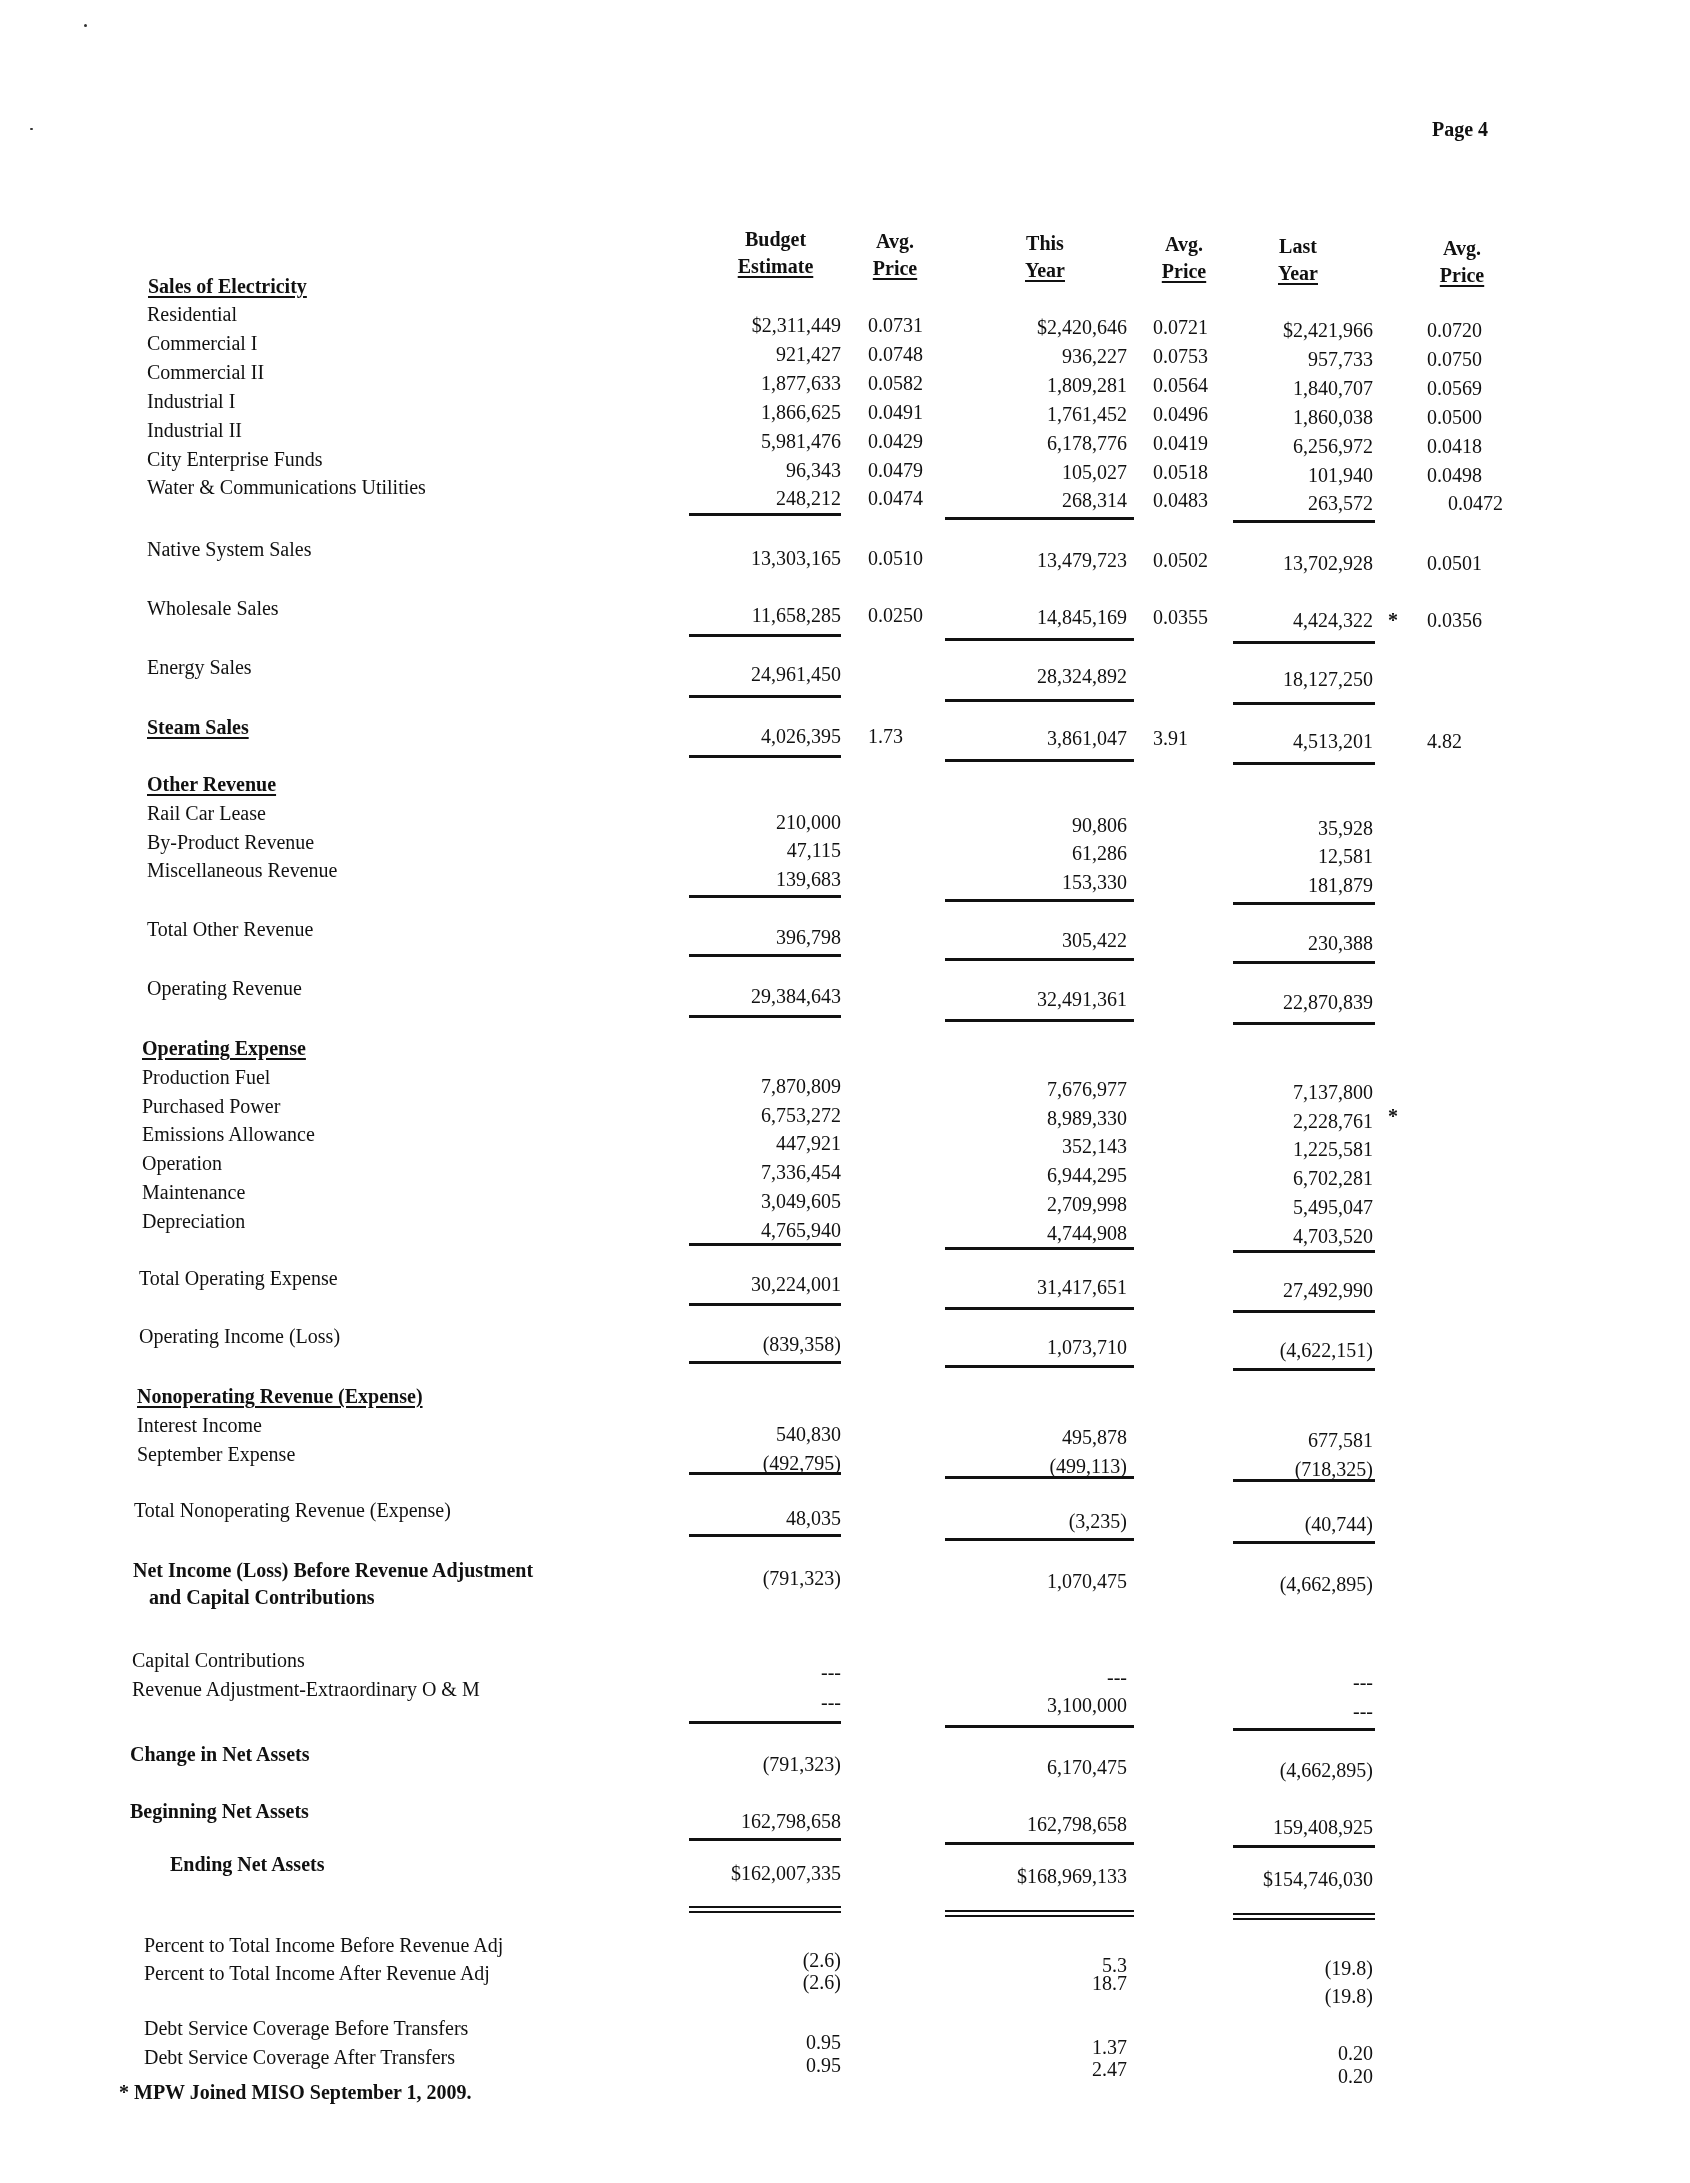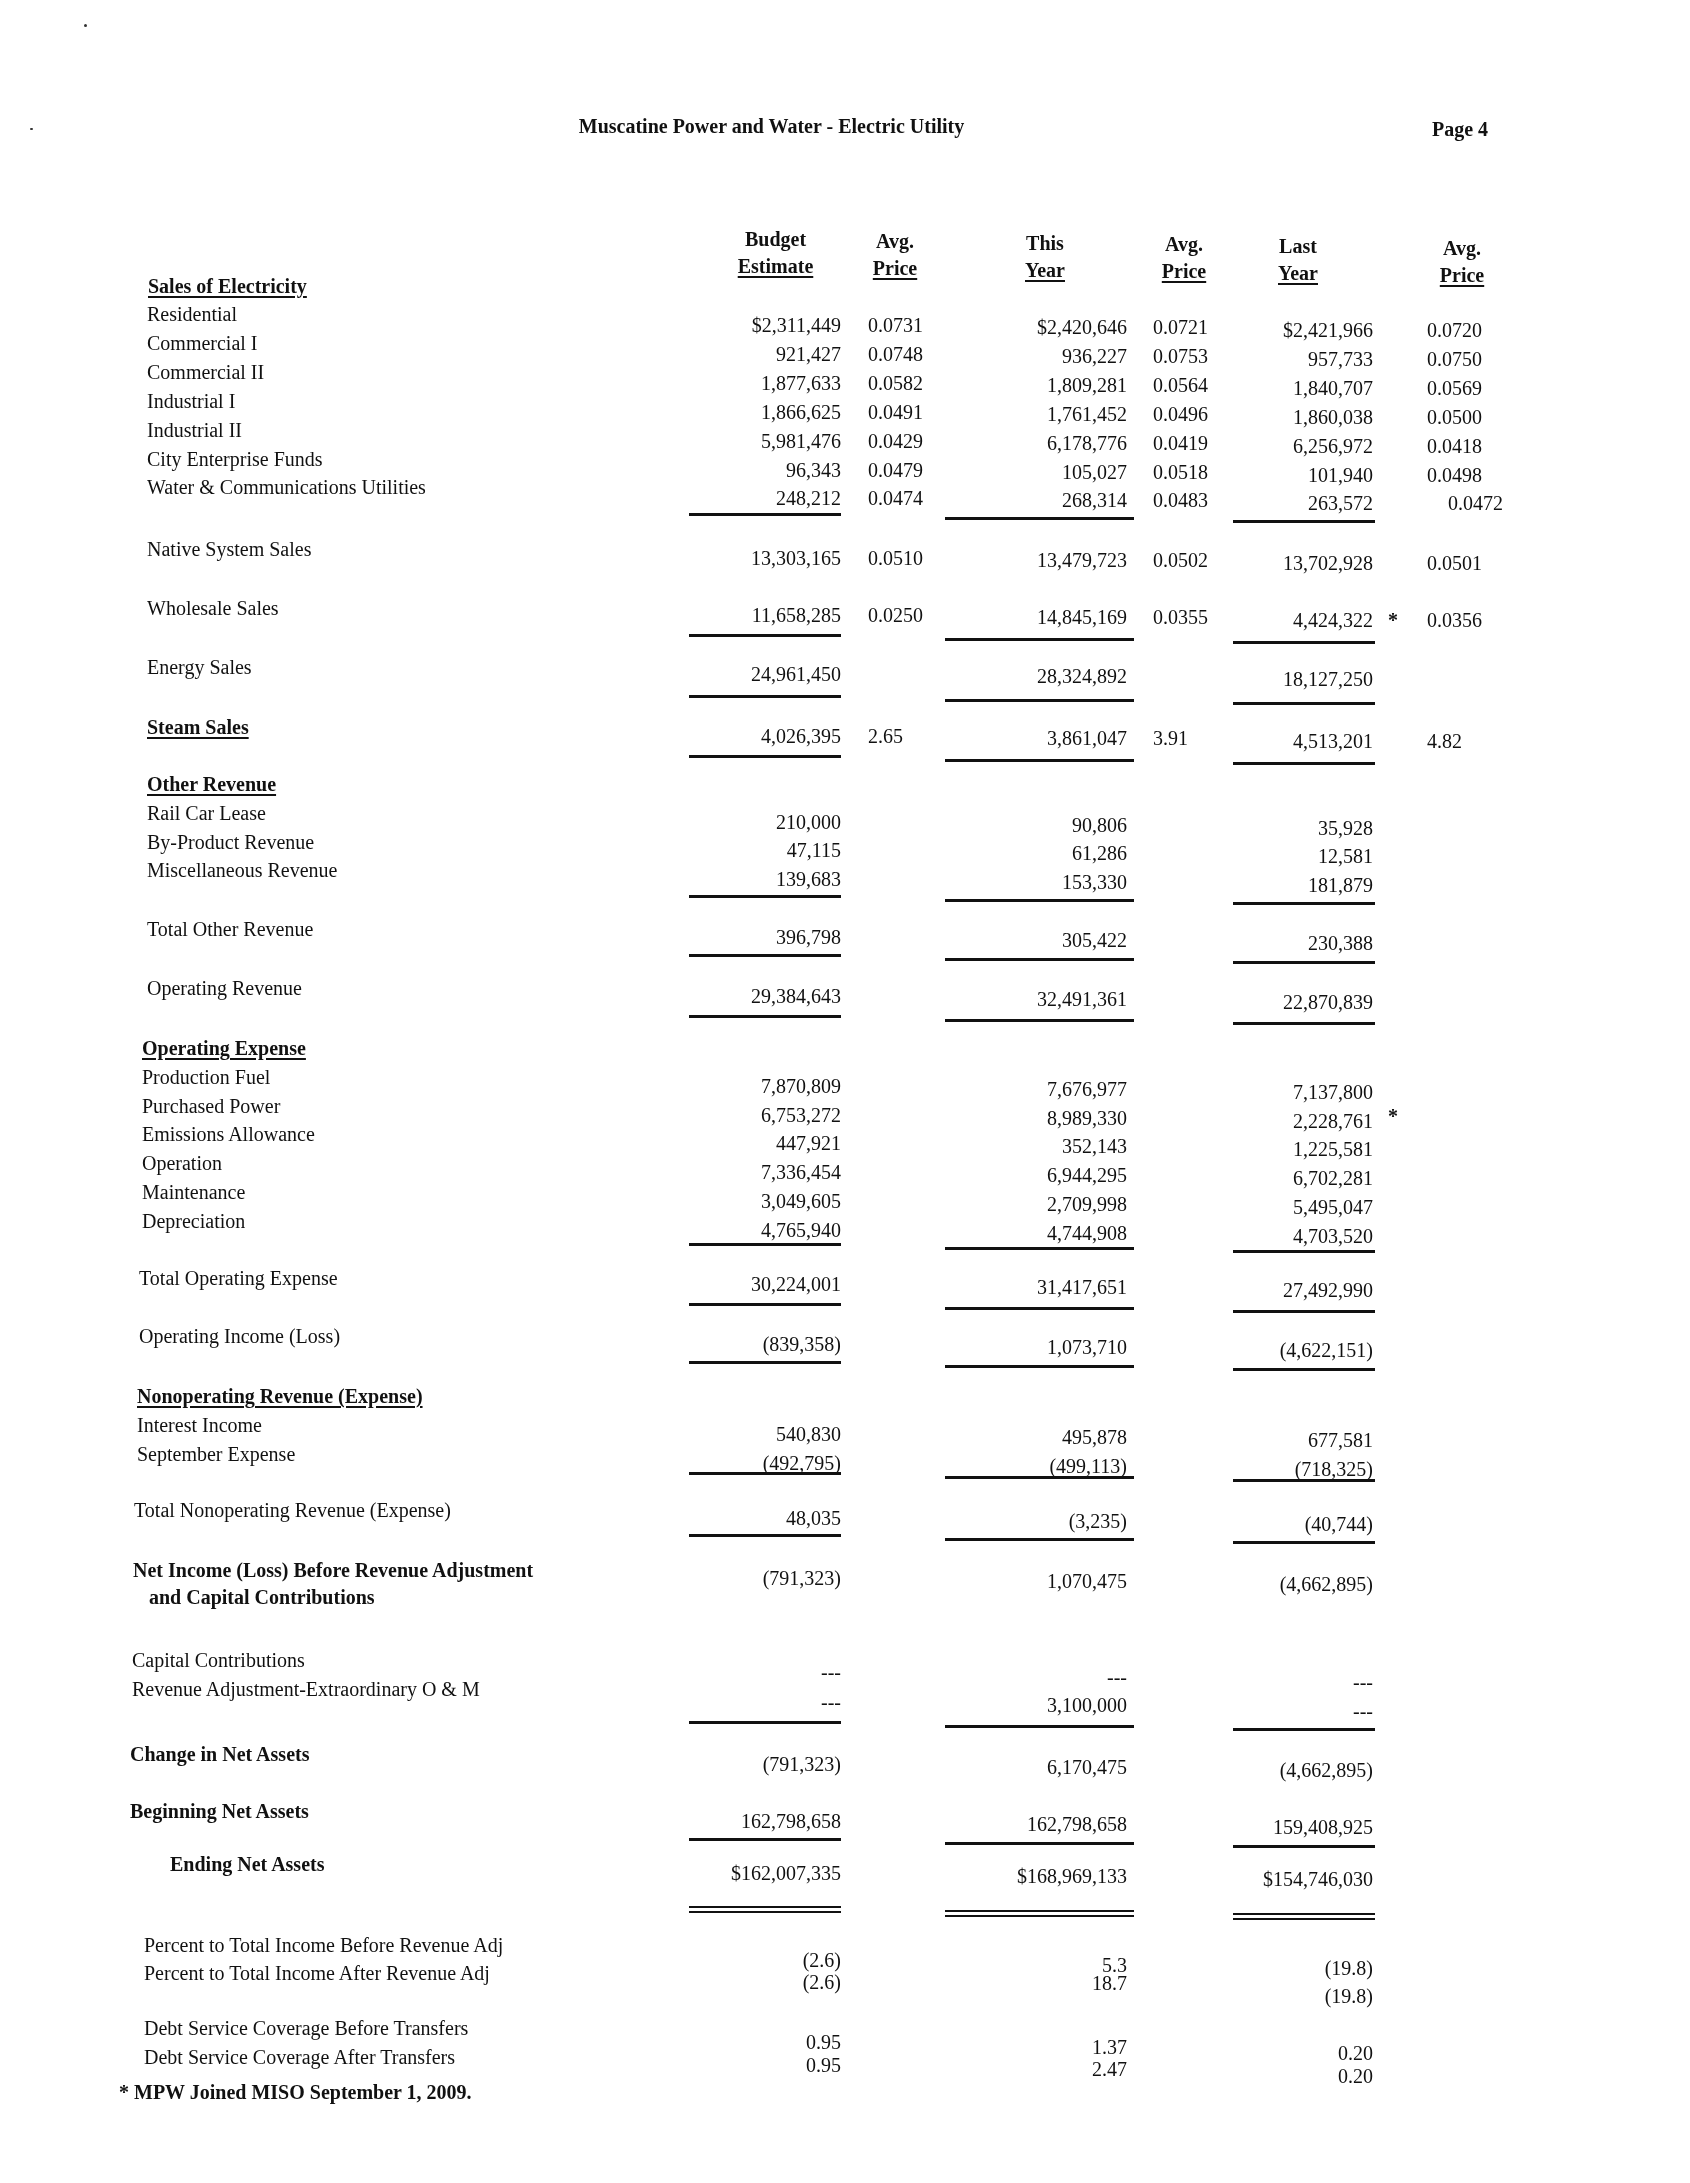--- a/index.html
+++ b/index.html
@@ -24,21 +24,20 @@
   .star { position: absolute; font-size: 20px; font-weight: bold; }
   .foot { position: absolute; left: 119px; top: 2081px; font-size: 20px; font-weight: bold; }
 </style>
 </head>
 <body>
 
 <div class="page">
   <div class="scan-dot" style="left:84px;top:24px;"></div>
   <div class="scan-dot" style="left:30px;top:128px;width:2.5px;height:1.5px;"></div>
 
-  <div class="hdr" style="top:112px;">Muscatine Power and Water - Electric Utility</div>
   <div class="page-no">Page 4</div>
 
   <div class="colhead" style="left:721px;top:226px;width:109px;">
     <div>Budget</div>
     <div class="u">Estimate</div>
   </div>
   <div class="colhead" style="left:860px;top:228px;width:70px;">
     <div>Avg.</div>
     <div class="u">Price</div>
   </div>
@@ -135,21 +134,21 @@
       <div class="num" style="right: 850px; top: 663px;">24,961,450</div>
       <div class="num" style="right: 564px; top: 665px;">28,324,892</div>
       <div class="num" style="right: 318px; top: 668px;">18,127,250</div>
       <div class="rule" style="left: 689px; width: 152px; top: 695px;"></div>
       <div class="rule" style="left: 945px; width: 189px; top: 699px;"></div>
       <div class="rule" style="left: 1233px; width: 142px; top: 702px;"></div>
       <div class="label sec bold" style="left: 147px; top: 716px;">Steam Sales</div>
       <div class="num" style="right: 850px; top: 725px;">4,026,395</div>
       <div class="num" style="right: 564px; top: 727px;">3,861,047</div>
       <div class="num" style="right: 318px; top: 730px;">4,513,201</div>
-      <div class="price" style="left: 868px; top: 725px;">2.65</div>
+      <div class="price" style="left: 868px; top: 725px;">1.73</div>
       <div class="price" style="left: 1153px; top: 727px;">3.91</div>
       <div class="price" style="left: 1427px; top: 730px;">4.82</div>
       <div class="rule" style="left: 689px; width: 152px; top: 755px;"></div>
       <div class="rule" style="left: 945px; width: 189px; top: 759px;"></div>
       <div class="rule" style="left: 1233px; width: 142px; top: 762px;"></div>
       <div class="label sec" style="left: 147px; top: 773px;">Other Revenue</div>
       <div class="label " style="left: 147px; top: 802px;">Rail Car Lease</div>
       <div class="num" style="right: 850px; top: 811px;">210,000</div>
       <div class="num" style="right: 564px; top: 814px;">90,806</div>
       <div class="num" style="right: 318px; top: 817px;">35,928</div>

